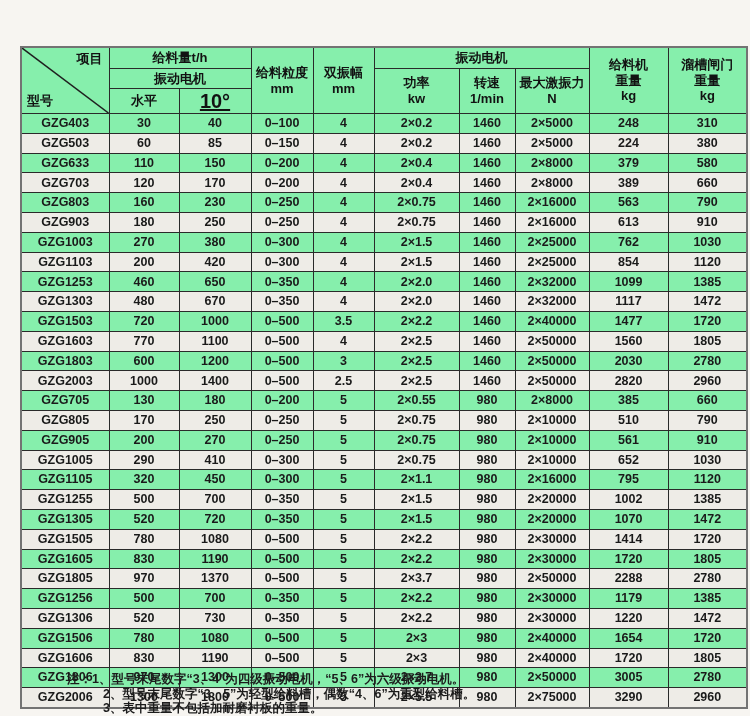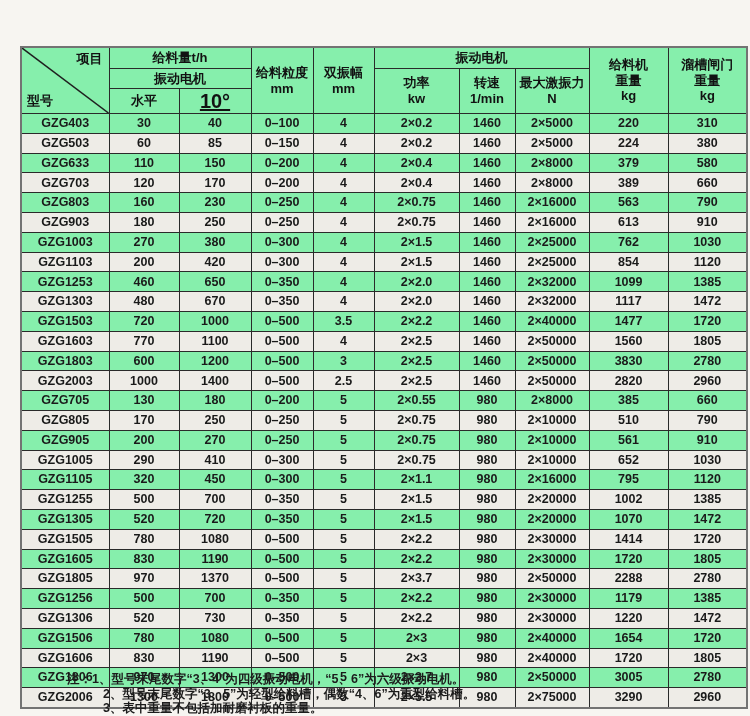--- a/index.html
+++ b/index.html
@@ -108,21 +108,21 @@
     <tbody>
         <tr>
           <td>GZG403</td>
           <td>30</td>
           <td>40</td>
           <td>0–100</td>
           <td>4</td>
           <td>2×0.2</td>
           <td>1460</td>
           <td>2×5000</td>
-          <td>220</td>
+          <td>248</td>
           <td>310</td>
         </tr>
         <tr>
           <td>GZG503</td>
           <td>60</td>
           <td>85</td>
           <td>0–150</td>
           <td>4</td>
           <td>2×0.2</td>
           <td>1460</td>
@@ -252,21 +252,21 @@
         </tr>
         <tr>
           <td>GZG1803</td>
           <td>600</td>
           <td>1200</td>
           <td>0–500</td>
           <td>3</td>
           <td>2×2.5</td>
           <td>1460</td>
           <td>2×50000</td>
-          <td>3830</td>
+          <td>2030</td>
           <td>2780</td>
         </tr>
         <tr>
           <td>GZG2003</td>
           <td>1000</td>
           <td>1400</td>
           <td>0–500</td>
           <td>2.5</td>
           <td>2×2.5</td>
           <td>1460</td>

